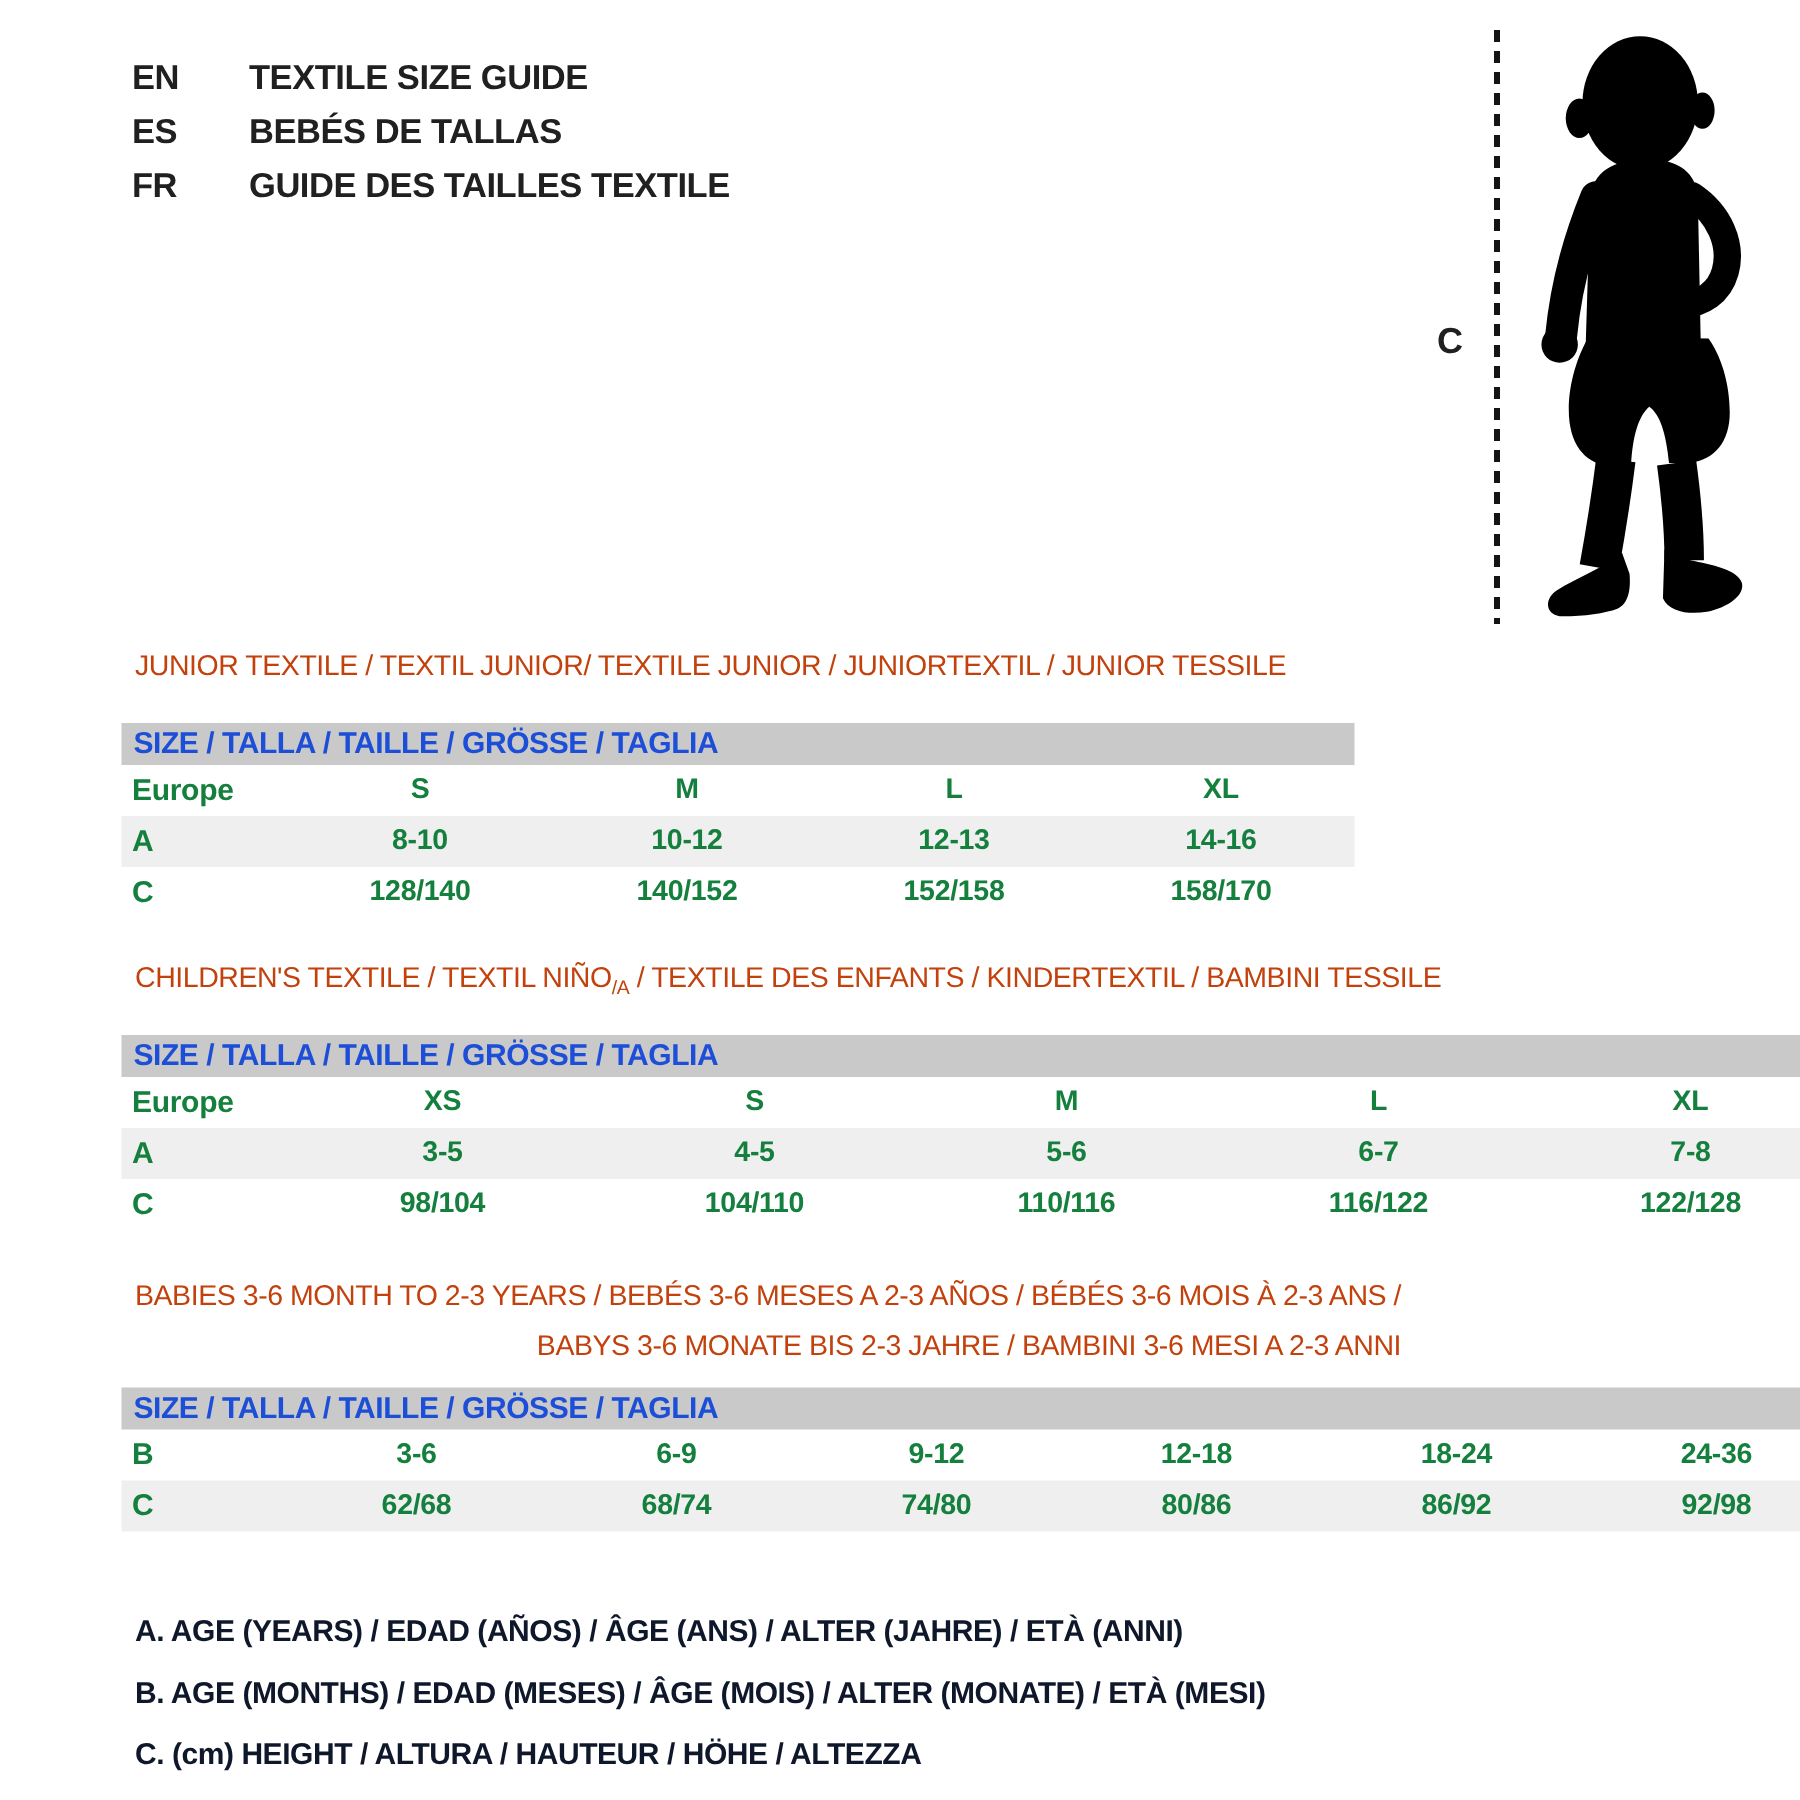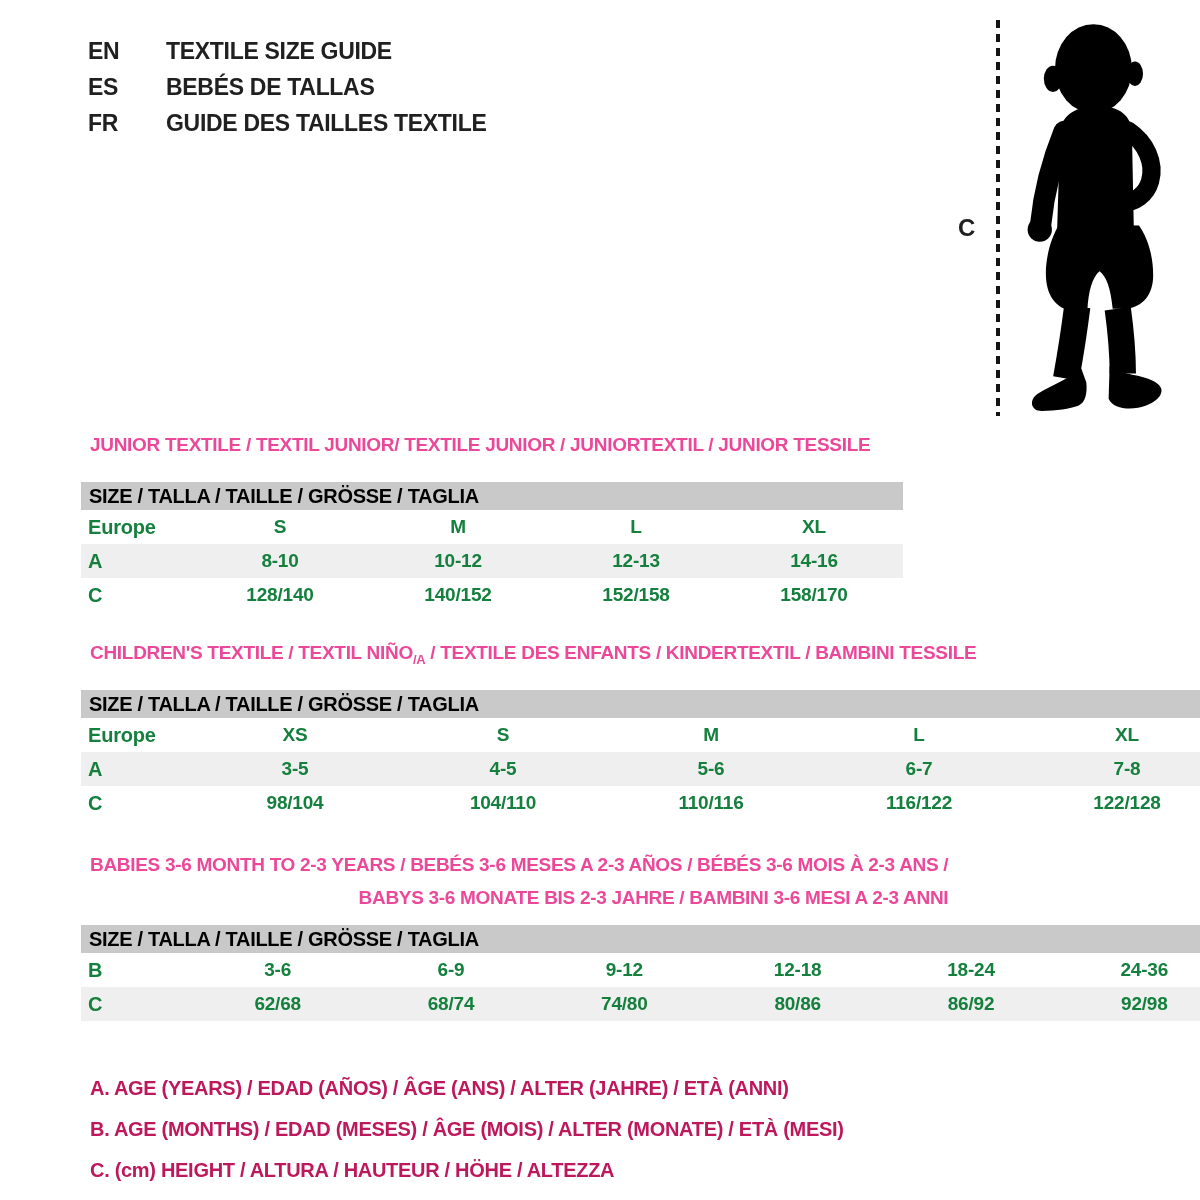--- a/index.html
+++ b/index.html
@@ -12,38 +12,38 @@
   .lang-code{width:78px;}
   .lang-label{white-space:nowrap;}
 
   
   .dash-line{position:absolute;left:948px;top:20px;width:4px;height:396px;
     background:repeating-linear-gradient(to bottom,#141414 0 8px,transparent 8px 14px);}
   .c-label{position:absolute;left:910px;top:214px;font-size:24px;font-weight:bold;}
   .silhouette{position:absolute;left:958px;top:14px;}
 
   
-  .sec-title{position:absolute;left:42px;font-size:19px;font-weight:bold;letter-spacing:-0.3px;white-space:nowrap;color:#ec4899;}
+  .sec-title{position:absolute;left:42px;font-size:19px;font-weight:normal;letter-spacing:-0.3px;white-space:nowrap;color:#c2410c;}
   .sub-small{font-size:13px;vertical-align:sub;}
   .two-line{line-height:33px;}
 
   
   .sec-table{position:absolute;left:33px;}
   .t-narrow{width:822px;}
   .t-wide{width:1150px;}
   .size-bar{height:28px;background:#c9c9c9;display:flex;align-items:center;padding-left:8px;box-sizing:border-box;
-    font-size:20px;font-weight:bold;color:#000000;letter-spacing:-0.3px;}
+    font-size:20px;font-weight:bold;color:#1d4ed8;letter-spacing:-0.3px;}
   .trow{display:flex;height:34px;align-items:center;font-size:19px;font-weight:bold;color:#15803d;letter-spacing:-0.2px;}
   .trow.alt{background:#efefef;}
   .trow .lbl{width:110px;padding-left:7px;box-sizing:border-box;font-size:20px;}
   .trow .val{flex:1;text-align:center;}
 
   
   .legend{position:absolute;left:42px;top:1068px;}
-  .legend-line{line-height:41px;font-size:20px;font-weight:bold;letter-spacing:-0.3px;white-space:nowrap;color:#be185d;}
+  .legend-line{line-height:41px;font-size:20px;font-weight:bold;letter-spacing:-0.3px;white-space:nowrap;color:#0f172a;}
 </style>
 </head>
 <body>
 
 <div class="page">
 
   <div class="lang-block">
     <div class="lang-row">
       <span class="lang-code">EN</span>
       <span class="lang-label">TEXTILE SIZE GUIDE</span>

